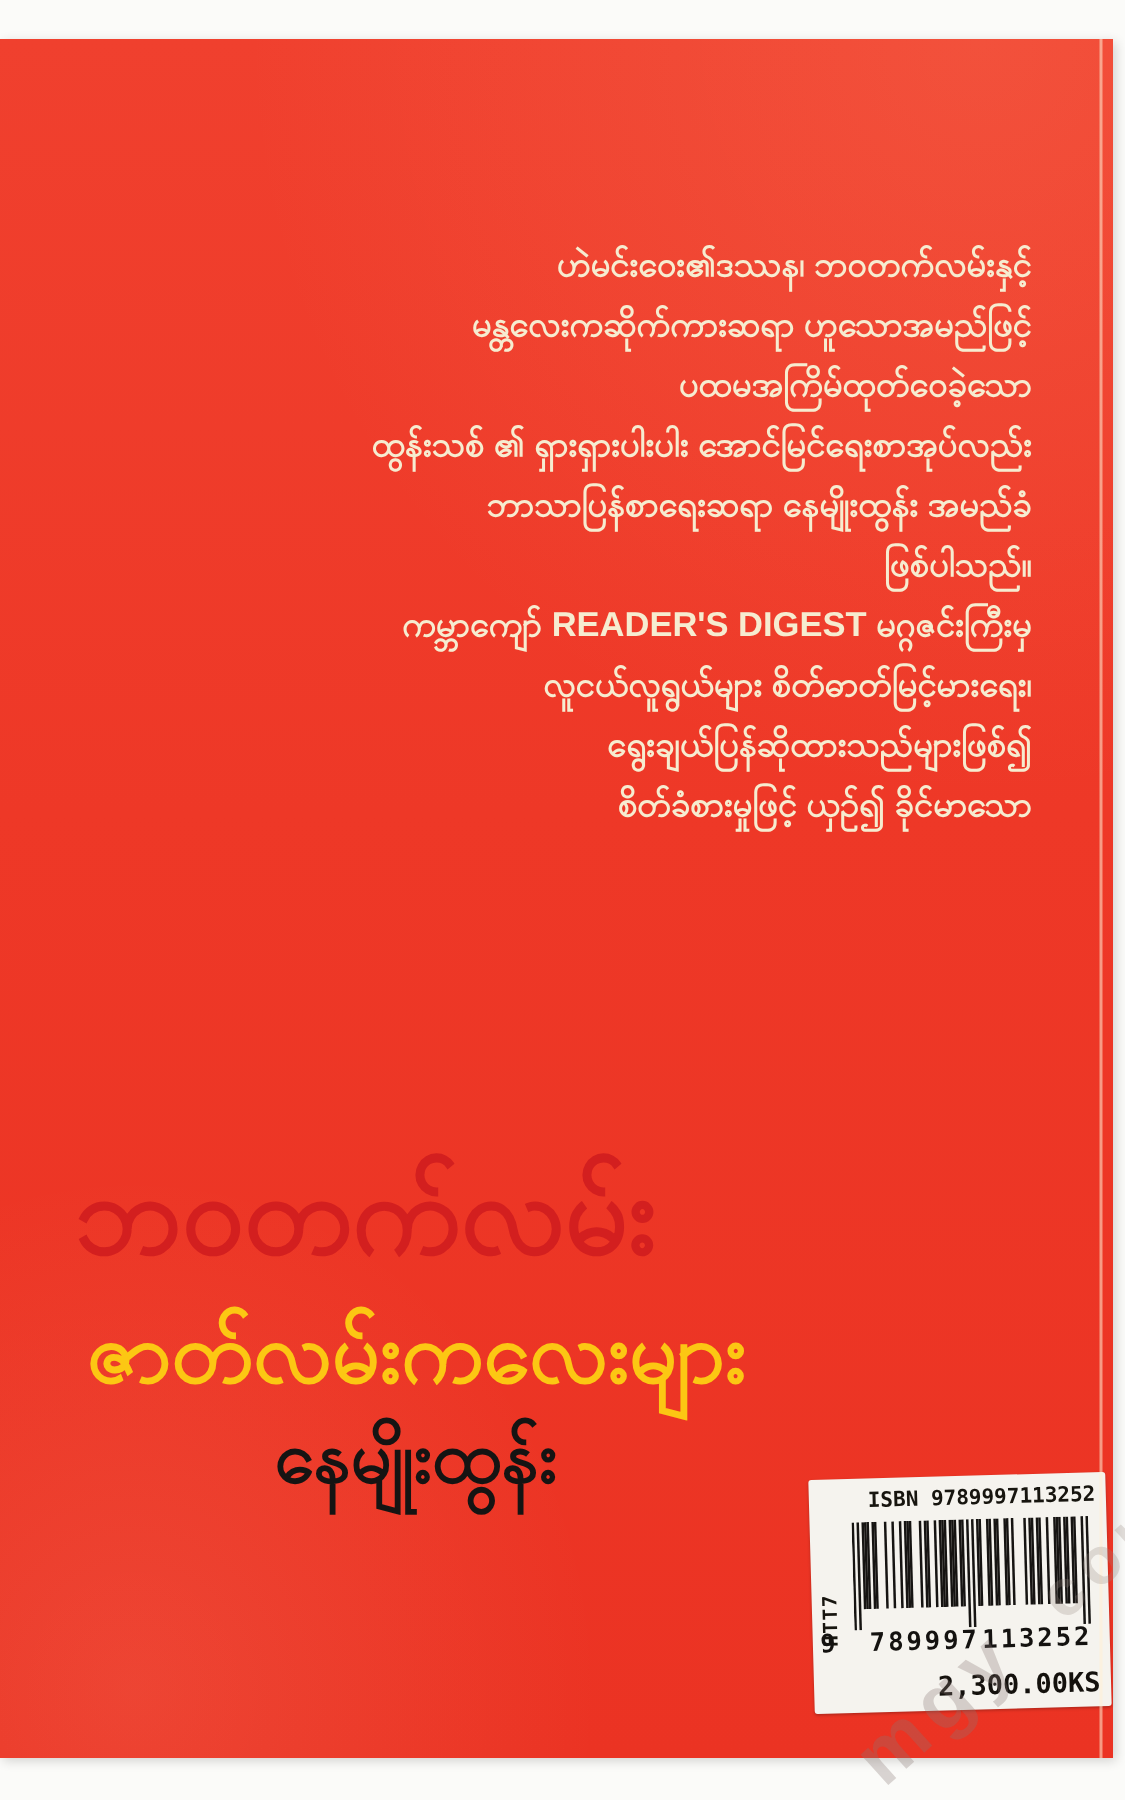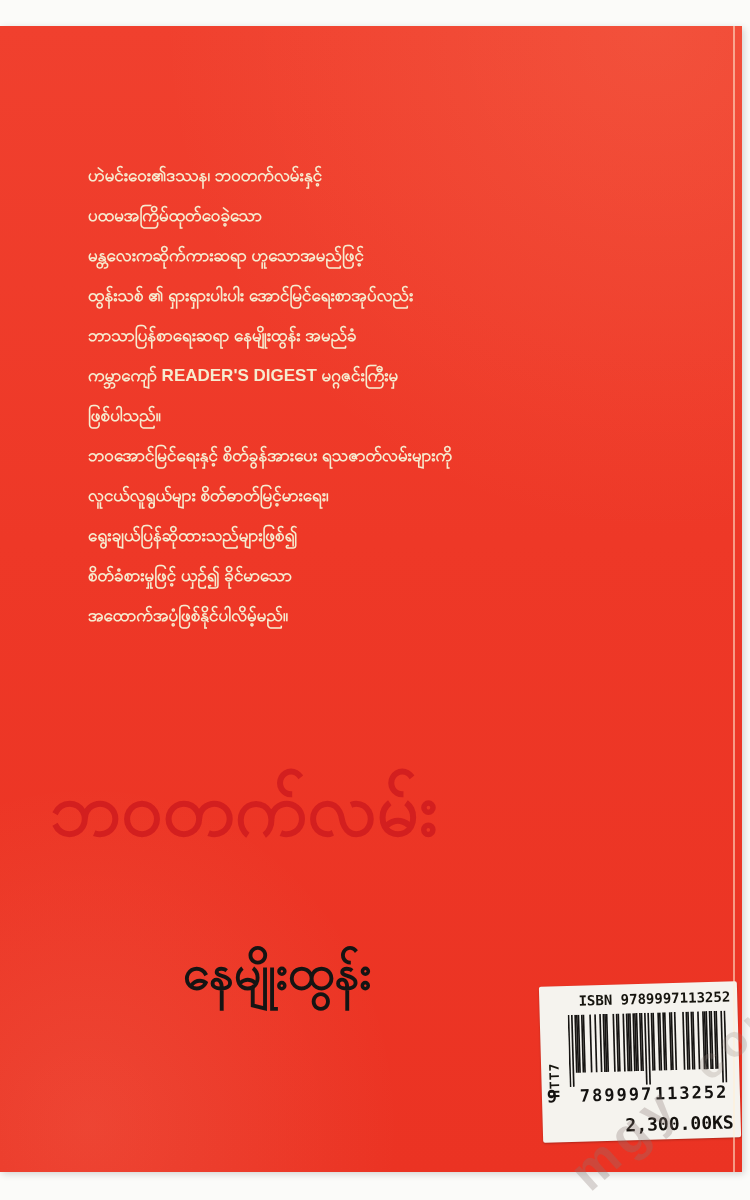--- a/index.html
+++ b/index.html
@@ -19,22 +19,22 @@
     box-shadow:2px 2px 7px rgba(0,0,0,0.16);
   }
   .cover::after{ 
     content:"";position:absolute;right:7px;top:0;height:100%;width:2px;
     background:rgba(255,238,214,0.55);
   }
   
   .blurb{
     position:absolute;left:88px;top:130px;width:600px;
     color:var(--cream,#f6ecd0);
-    font-size:17px;font-weight:600;line-height:40px;
-    text-align:left;white-space:nowrap;
+    font-size:23px;font-weight:600;line-height:40px;
+    text-align:right;white-space:nowrap;
   }
   .blurb .line{height:40px;}
   
   .title-main{
     position:absolute;left:50px;top:738px;
     color:var(--title,#d31f1f);
     font-size:74px;font-weight:800;line-height:1.25;letter-spacing:0px;
     white-space:nowrap;
     text-align:right;
   }
@@ -95,34 +95,33 @@
 </style>
 </head>
 <body>
 
 <div class="photo">
 
   <div class="cover">
 
     <div class="blurb">
       <div class="line">ဟဲမင်းဝေး၏ဒဿန၊ ဘဝတက်လမ်းနှင့်</div>
+      <div class="line">မန္တလေးကဆိုက်ကားဆရာ ဟူသောအမည်ဖြင့်</div>
       <div class="line">ပထမအကြိမ်ထုတ်ဝေခဲ့သော</div>
-      <div class="line">မန္တလေးကဆိုက်ကားဆရာ ဟူသောအမည်ဖြင့်</div>
       <div class="line">ထွန်းသစ် ၏ ရှားရှားပါးပါး အောင်မြင်ရေးစာအုပ်လည်း</div>
       <div class="line">ဘာသာပြန်စာရေးဆရာ နေမျိုးထွန်း အမည်ခံ</div>
+      <div class="line">ဖြစ်ပါသည်။</div>
       <div class="line">ကမ္ဘာကျော် READER'S DIGEST မဂ္ဂဇင်းကြီးမှ</div>
-      <div class="line">ဖြစ်ပါသည်။</div>
-      <div class="line">ဘဝအောင်မြင်ရေးနှင့် စိတ်ခွန်အားပေး ရသဇာတ်လမ်းများကို</div>
       <div class="line">လူငယ်လူရွယ်များ စိတ်ဓာတ်မြင့်မားရေး၊</div>
       <div class="line">ရွေးချယ်ပြန်ဆိုထားသည်များဖြစ်၍</div>
       <div class="line">စိတ်ခံစားမှုဖြင့် ယှဉ်၍ ခိုင်မာသော</div>
-      <div class="line">အထောက်အပံ့ဖြစ်နိုင်ပါလိမ့်မည်။</div>
     </div>
 
     <div class="title-main">ဘဝတက်လမ်း</div>
+    <div class="title-sub">ဇာတ်လမ်းကလေးများ</div>
     <div class="author">နေမျိုးထွန်း</div>
 
     <div class="bclabel">
       <div class="isbn">ISBN 9789997113252</div>
       <div class="sidecode">HTT7</div>
       <div class="bars" id="bars"><svg xmlns="http://www.w3.org/2000/svg" width="157.7" height="72">
             <rect x="0.00" y="0" width="1.66" height="72" fill="#161412"></rect>
             <rect x="3.32" y="0" width="1.66" height="72" fill="#161412"></rect>
             <rect x="6.64" y="0" width="1.66" height="58" fill="#161412"></rect>
             <rect x="8.30" y="0" width="1.66" height="58" fill="#161412"></rect>

